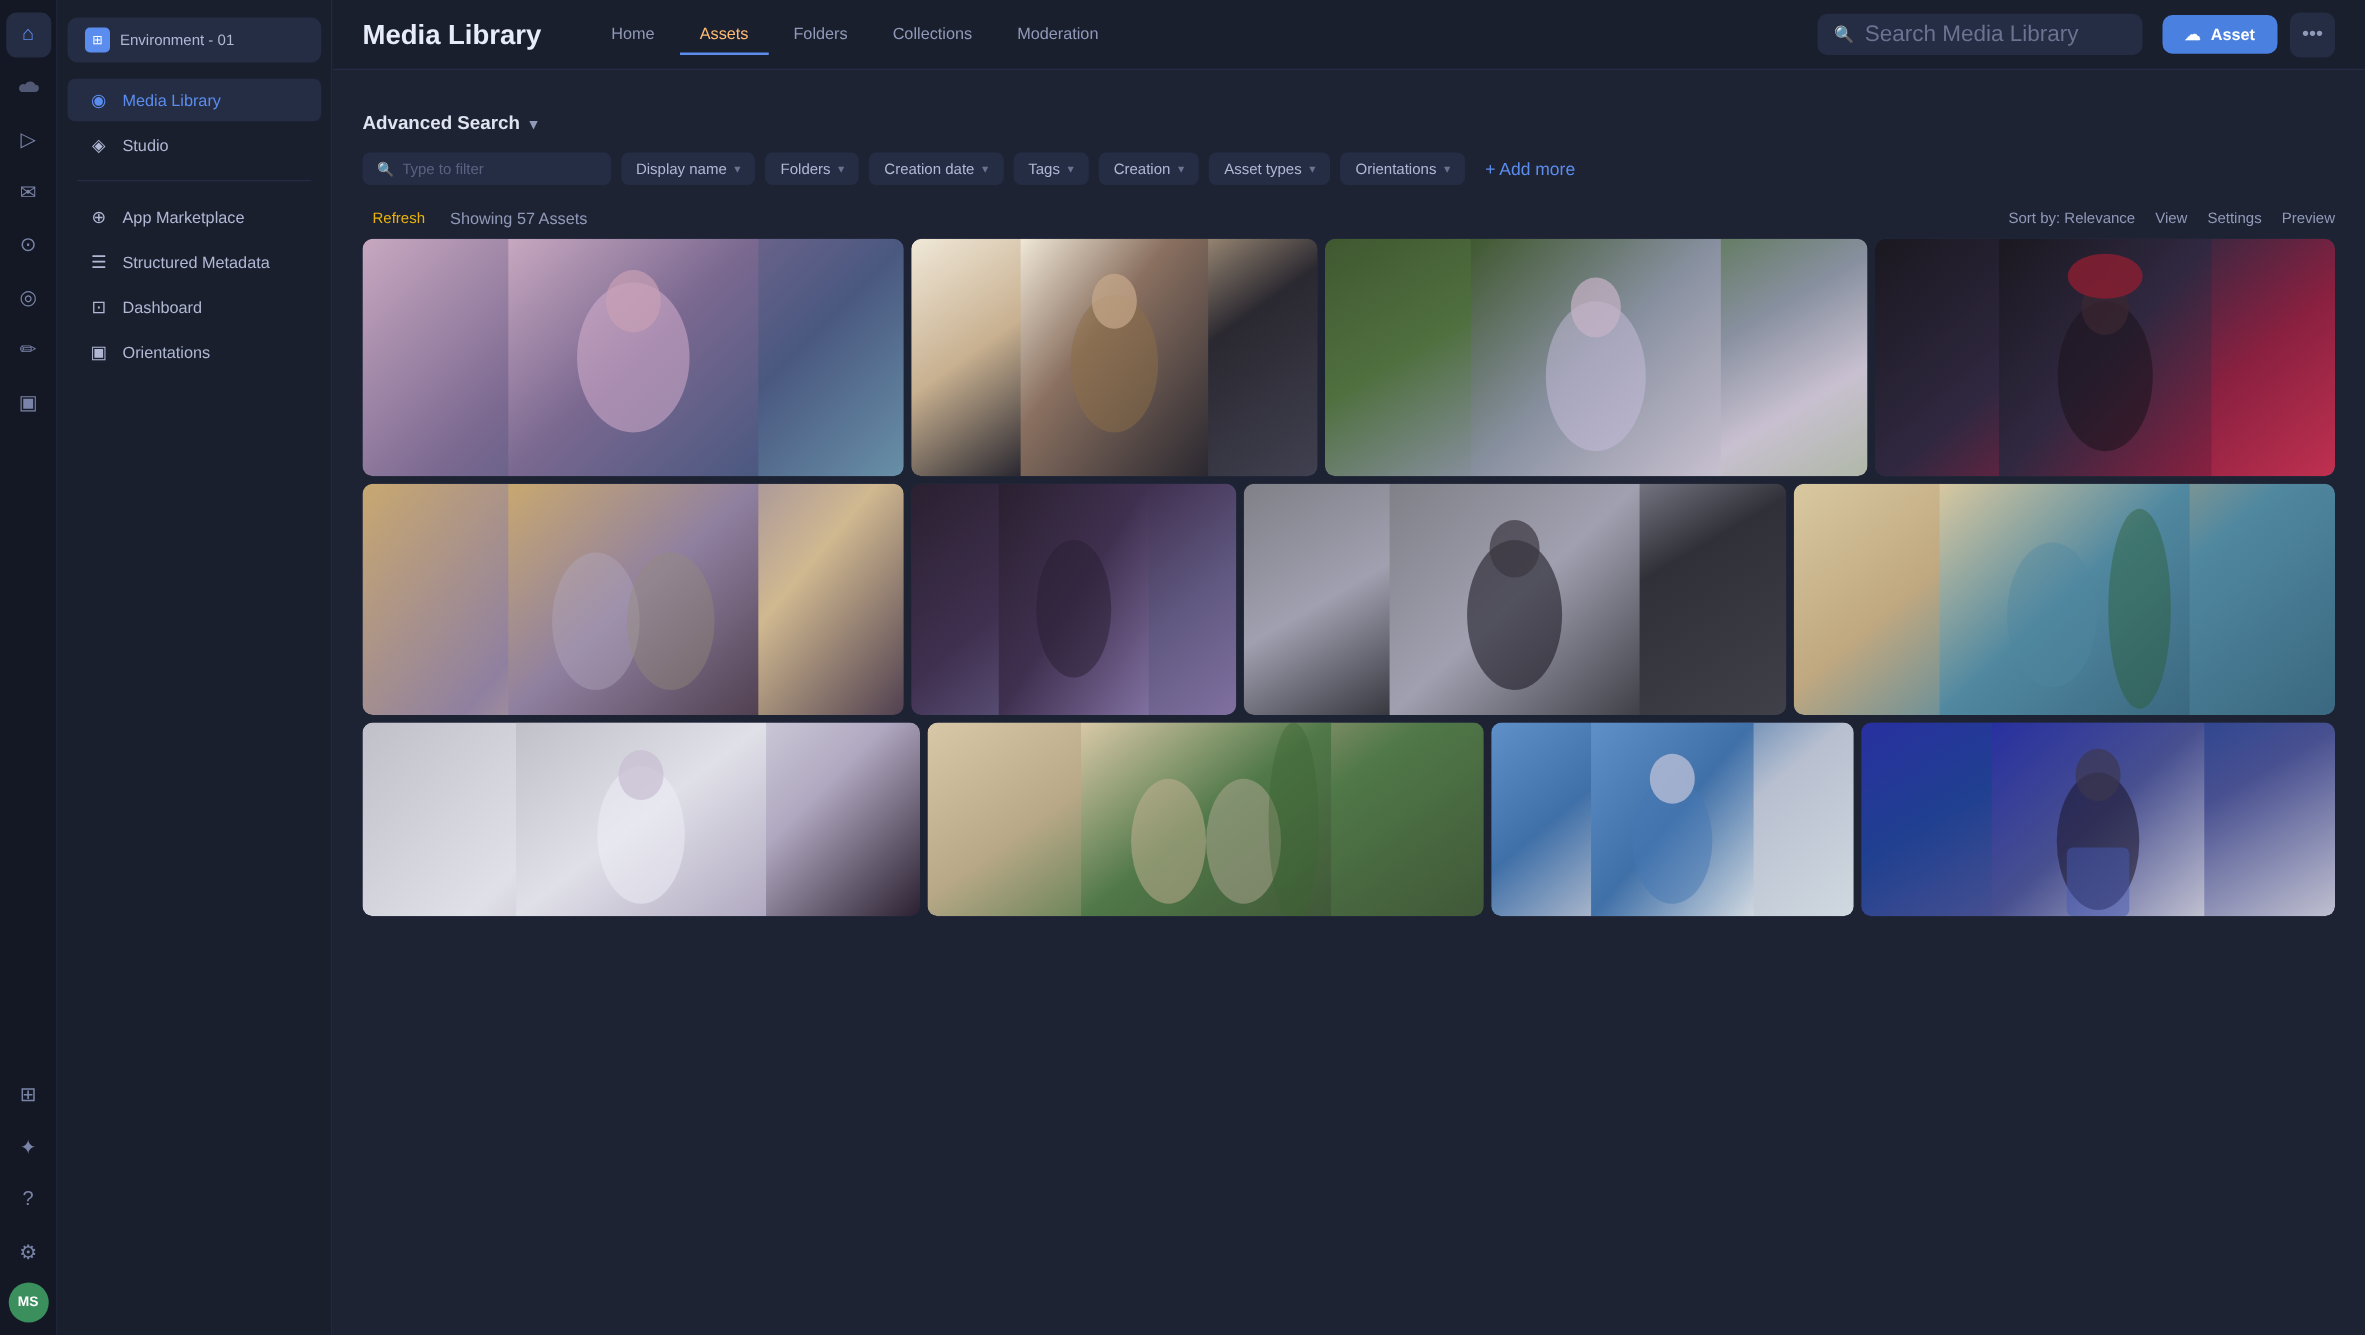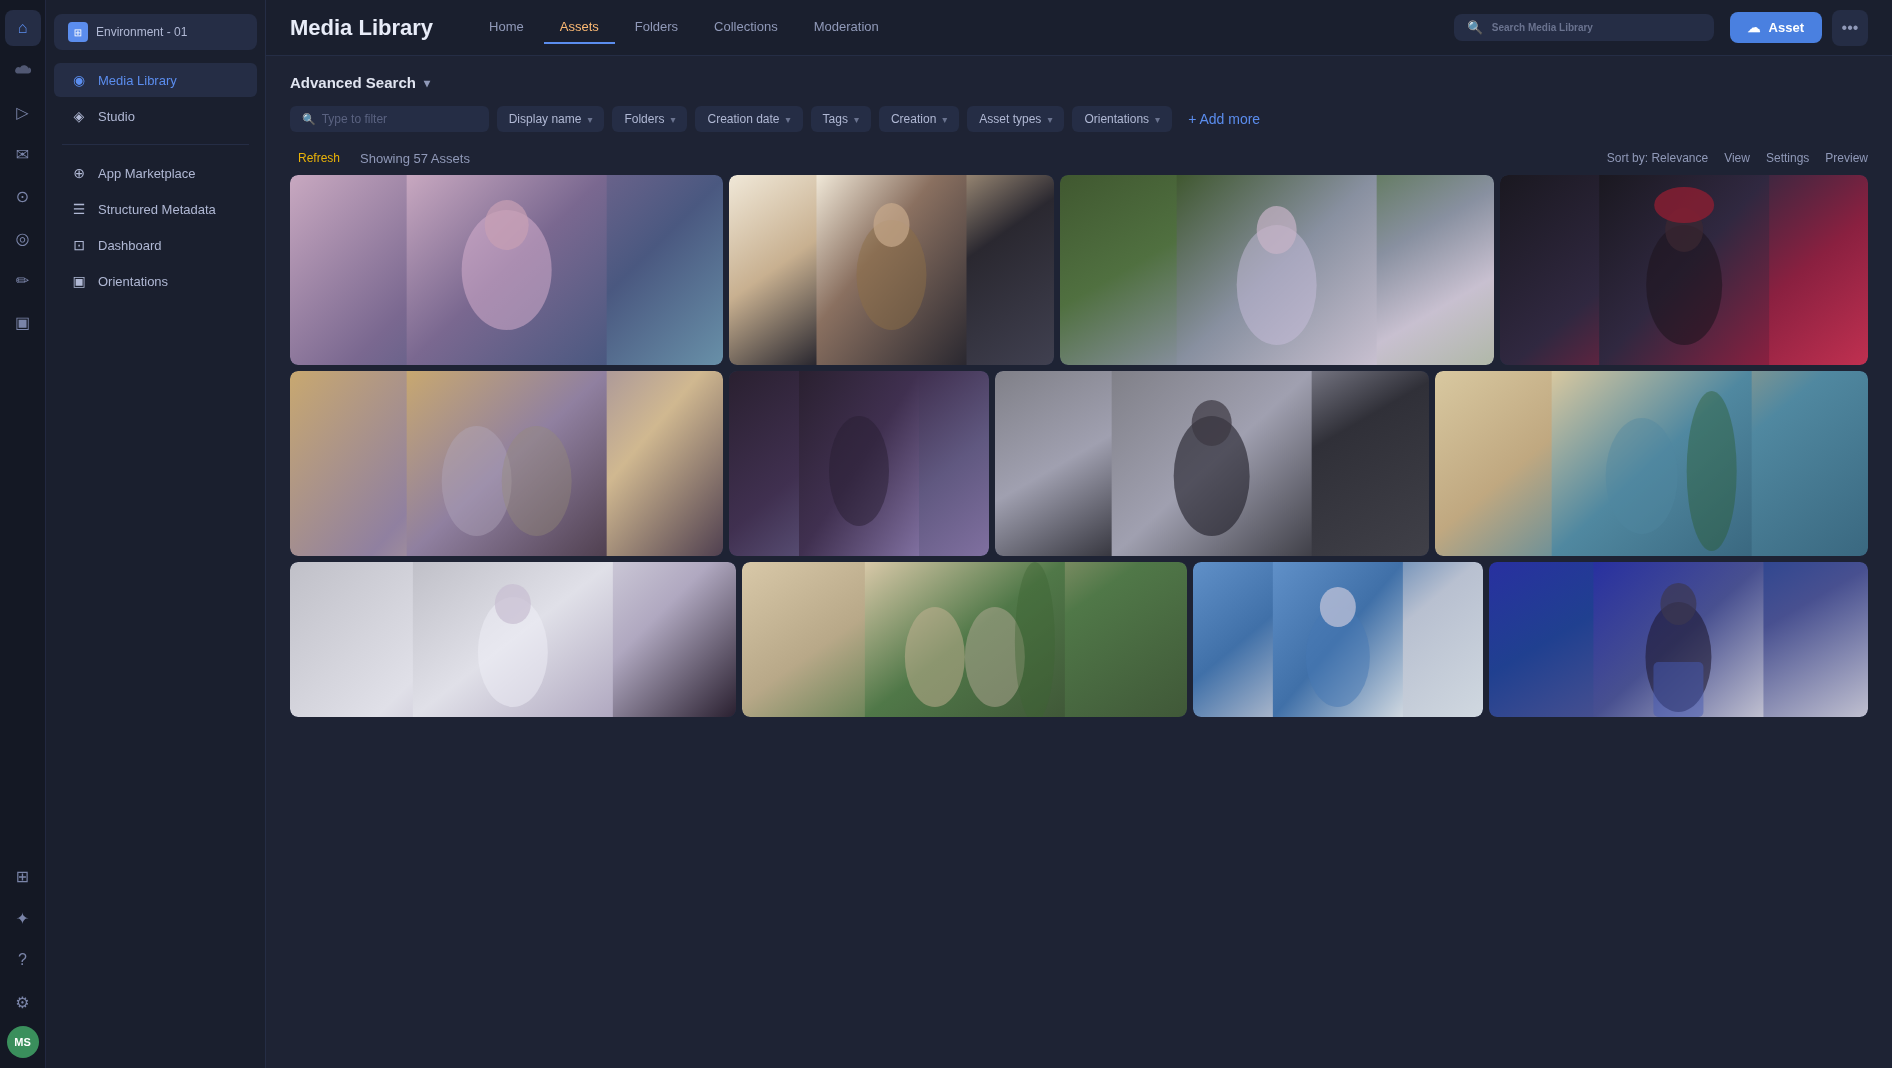--- a/index.html
+++ b/index.html
@@ -151,24 +151,23 @@
       border-radius: 8px;
       padding: 6px 14px;
       gap: 8px;
       width: 260px;
       margin-right: 16px;
     }
     .topbar .search-box input {
       background: none;
       border: none;
       color: #f97316;
-      font-size: 10px;
+      font-size: 18px;
       outline: none;
       width: 100%;
-      font-weight: bold;
     }
     .topbar .search-box input::placeholder { color: #6a738f; }
     .topbar .upload-btn {
       display: flex;
       align-items: center;
       gap: 8px;
       background: #4a80e0;
       color: #fff;
       border: none;
       border-radius: 8px;
@@ -196,20 +195,21 @@
       padding: 18px 24px;
       background: #1e2334;
     }
 
     
     .advanced-search-row {
       display: flex;
       align-items: flex-start;
       gap: 10px;
       margin-bottom: 14px;
+      margin-top: 16px;
     }
     .advanced-search-btn {
       display: flex;
       align-items: center;
       gap: 8px;
       background: none;
       border: none;
       color: #e0e4f0;
       font-size: 15px;
       font-weight: 600;

